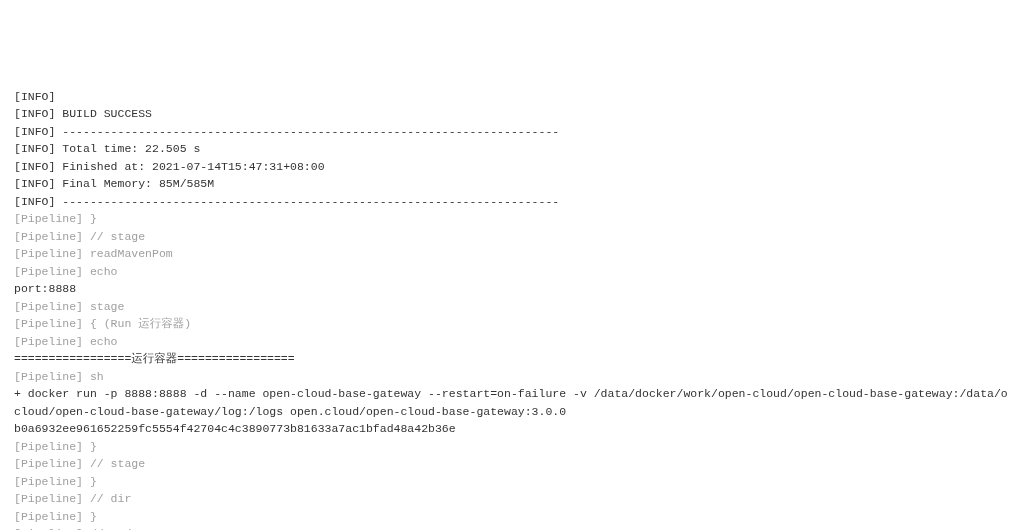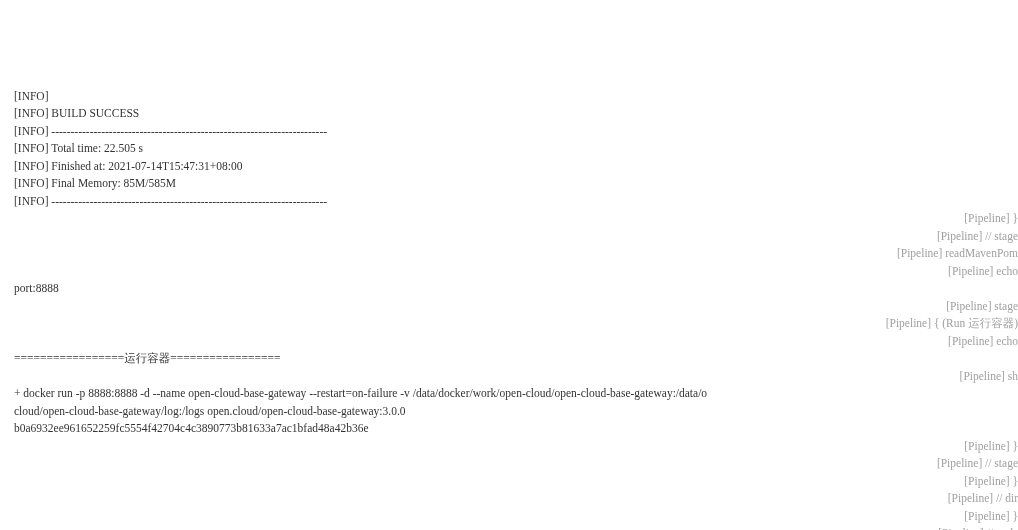--- a/index.html
+++ b/index.html
@@ -12,25 +12,23 @@
     color: #333333;
     width: 1018px;
     overflow: hidden;
     white-space: pre;
   }
   .console {
     padding: 0 0 8px 14px;
   }
   .line {
     white-space: pre;
-    font-family: Liberation Serif, serif;
   }
   .dim {
     color: #a0a0a0;
-    text-align: right;
   }
   .normal {
     color: #333333;
   }
 </style>
 </head>
 <body>
 
 
 

